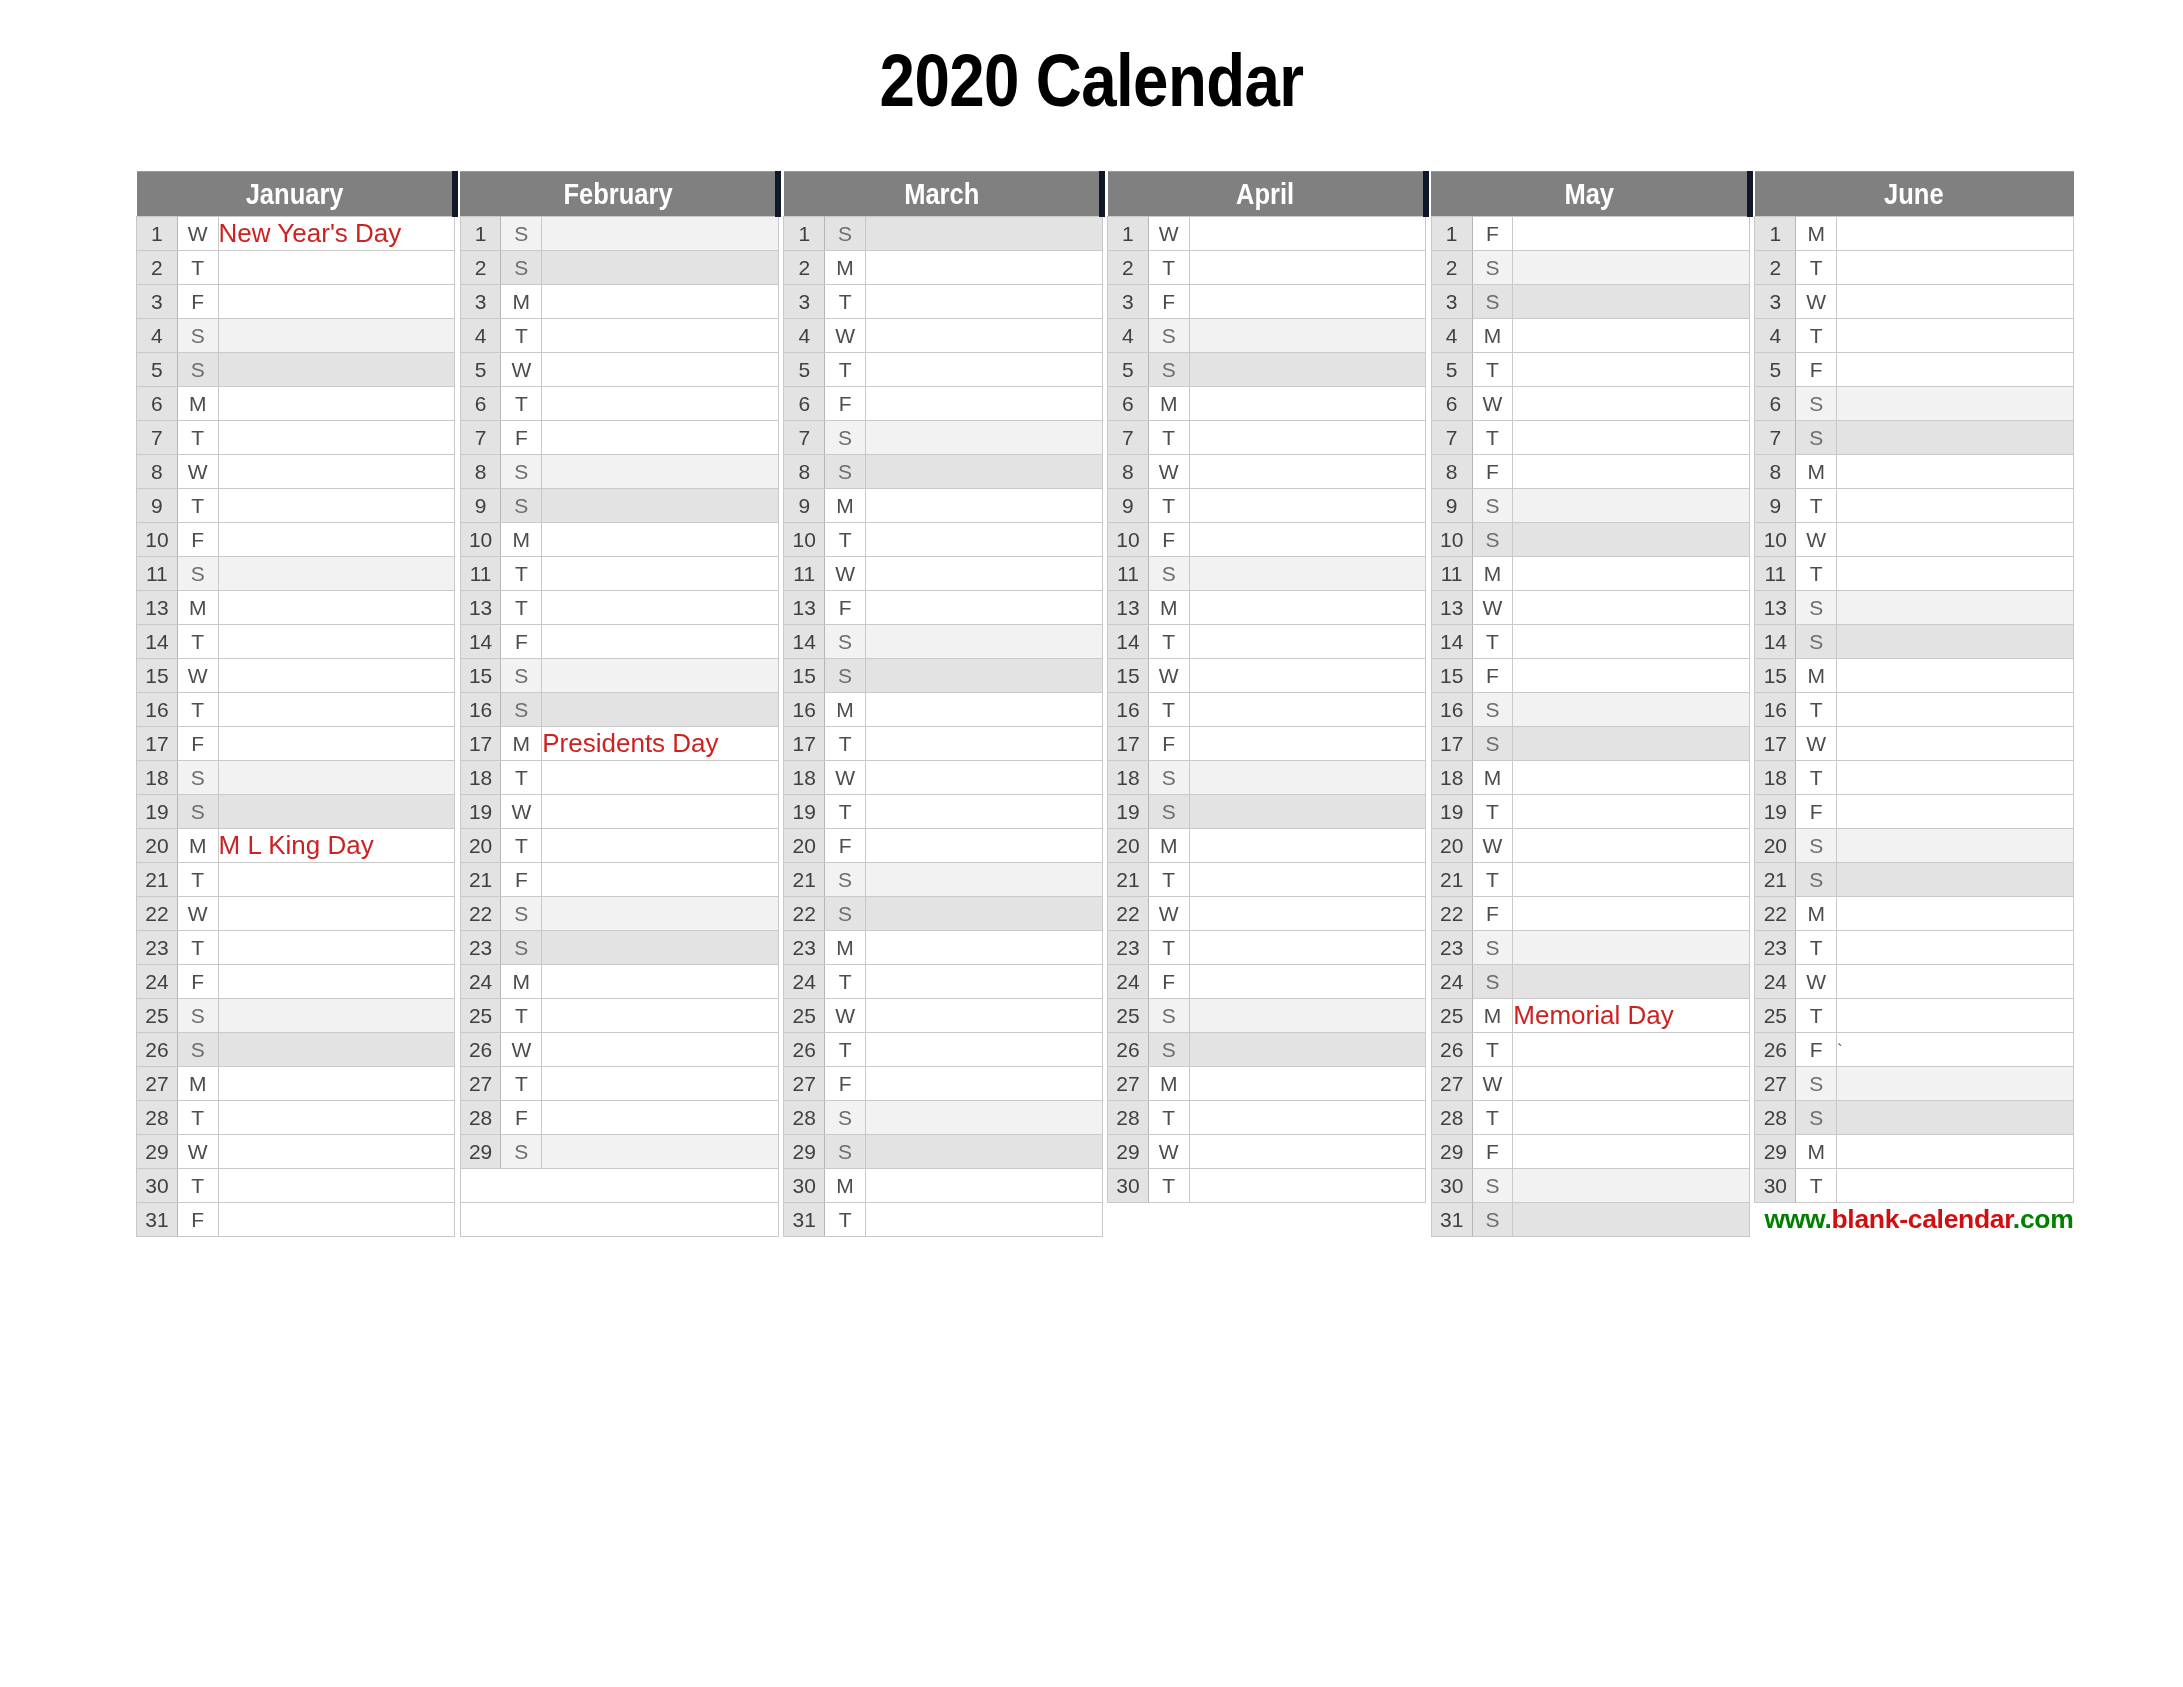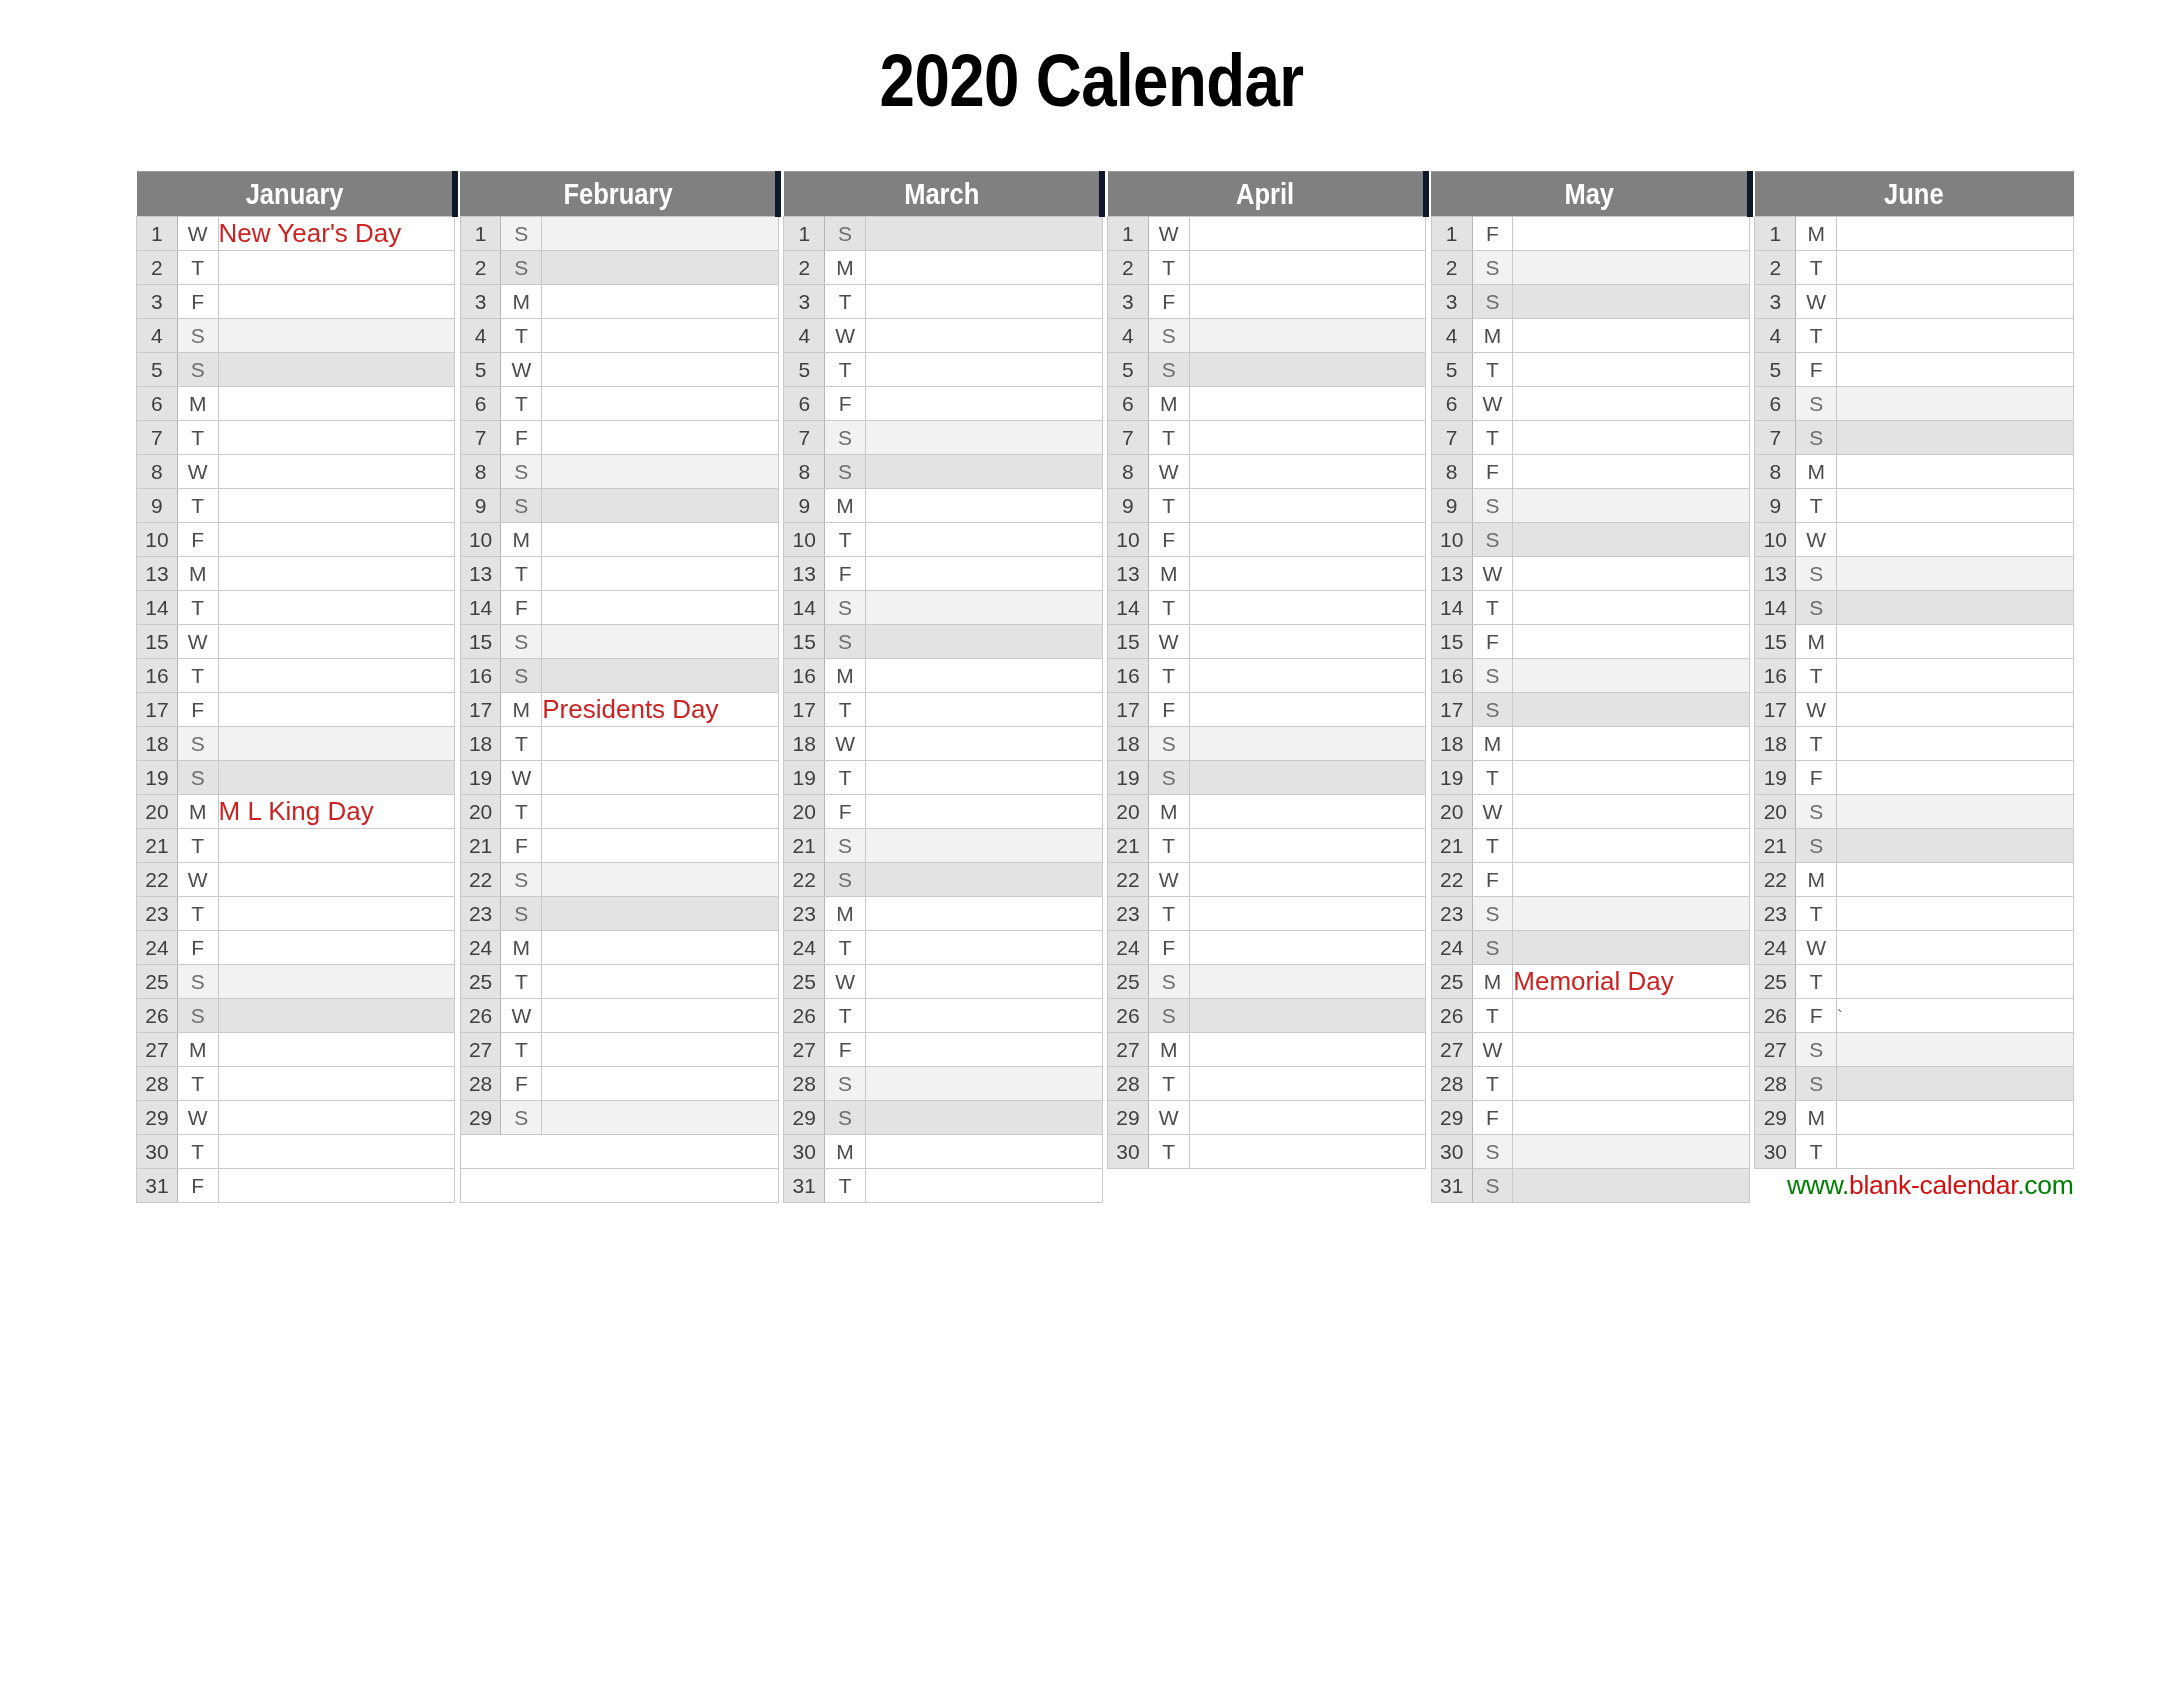--- a/index.html
+++ b/index.html
@@ -133,21 +133,21 @@
     background: #ffffff;
     border: none;
     text-align: right;
     padding-right: 5.3px;
     height: 34px;
     white-space: nowrap;
   }
   .url-text {
     font-family: "Liberation Sans Narrow", "Liberation Sans", sans-serif;
     font-size: 26.5px;
-    font-weight: normal;
+    font-weight: bold;
     letter-spacing: -0.3px;
   }
   .url-g { color: #008000; }
   .url-r { color: #d01010; }
 </style>
 </head>
 <body>
 
 <div id="page">
 
@@ -440,20 +440,45 @@
             <td class="gap"></td>
             <td class="daynum">10</td>
             <td class="wd sun">S</td>
             <td class="note sun"></td>
             <td class="gap"></td>
             <td class="daynum">10</td>
             <td class="wd">W</td>
             <td class="note"></td>
           </tr>
           <tr>
+            <td class="daynum">11</td>
+            <td class="wd sat">S</td>
+            <td class="note sat"></td>
+            <td class="gap"></td>
+            <td class="daynum">11</td>
+            <td class="wd">T</td>
+            <td class="note"></td>
+            <td class="gap"></td>
+            <td class="daynum">11</td>
+            <td class="wd">W</td>
+            <td class="note"></td>
+            <td class="gap"></td>
+            <td class="daynum">11</td>
+            <td class="wd sat">S</td>
+            <td class="note sat"></td>
+            <td class="gap"></td>
+            <td class="daynum">11</td>
+            <td class="wd">M</td>
+            <td class="note"></td>
+            <td class="gap"></td>
+            <td class="daynum">11</td>
+            <td class="wd">T</td>
+            <td class="note"></td>
+          </tr>
+          <tr>
             <td class="daynum">13</td>
             <td class="wd">M</td>
             <td class="note"></td>
             <td class="gap"></td>
             <td class="daynum">13</td>
             <td class="wd">T</td>
             <td class="note"></td>
             <td class="gap"></td>
             <td class="daynum">13</td>
             <td class="wd">F</td>

